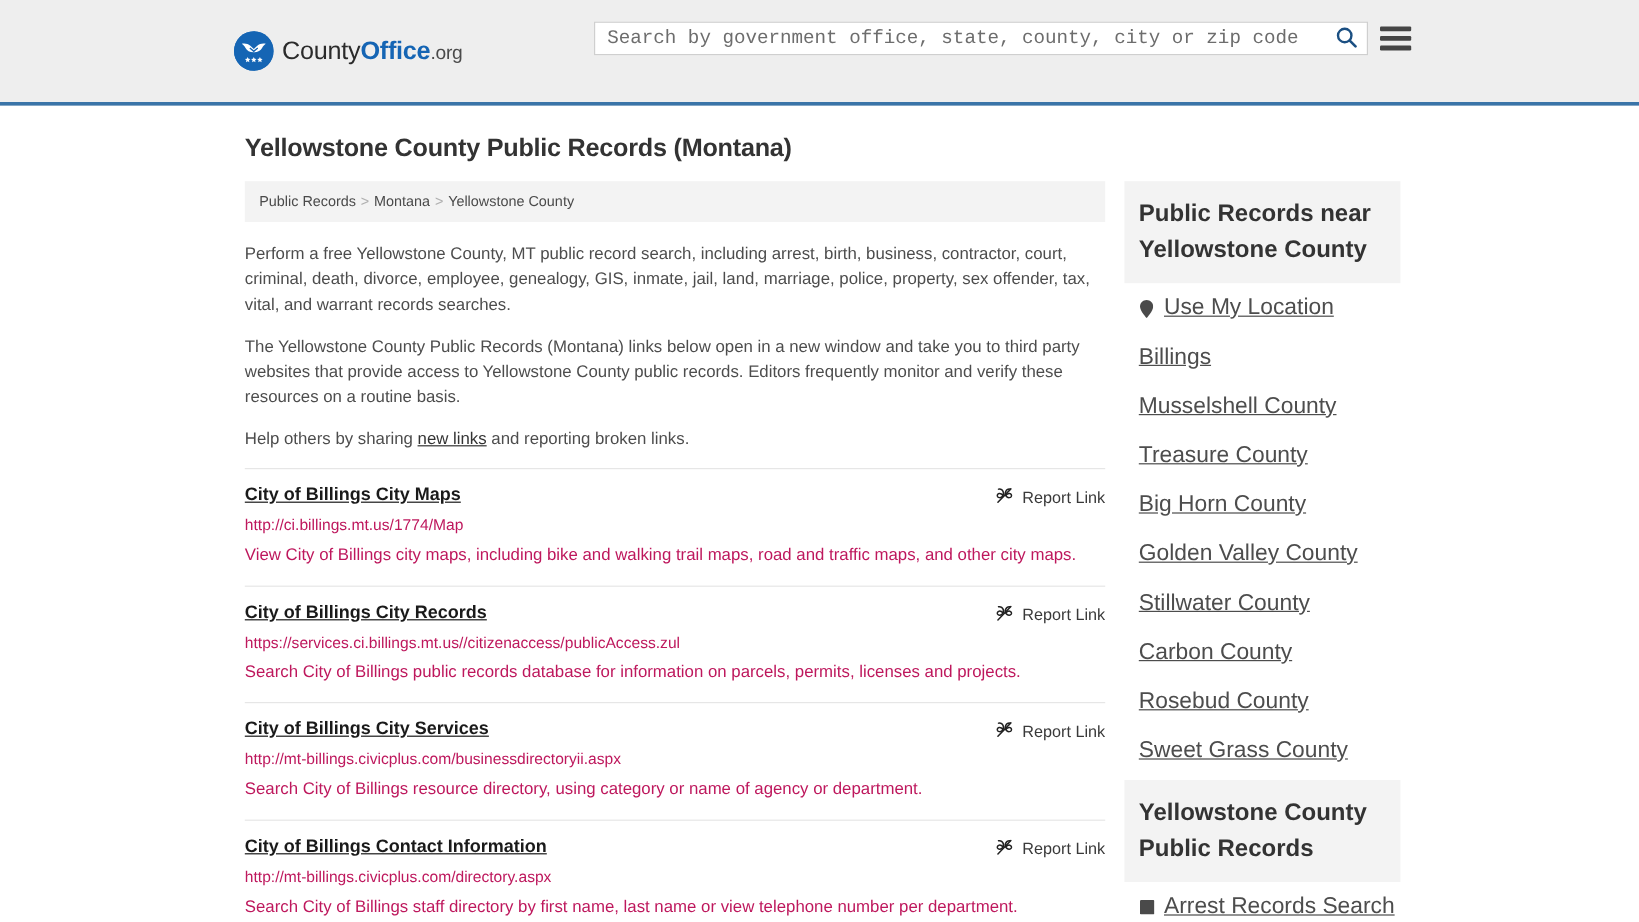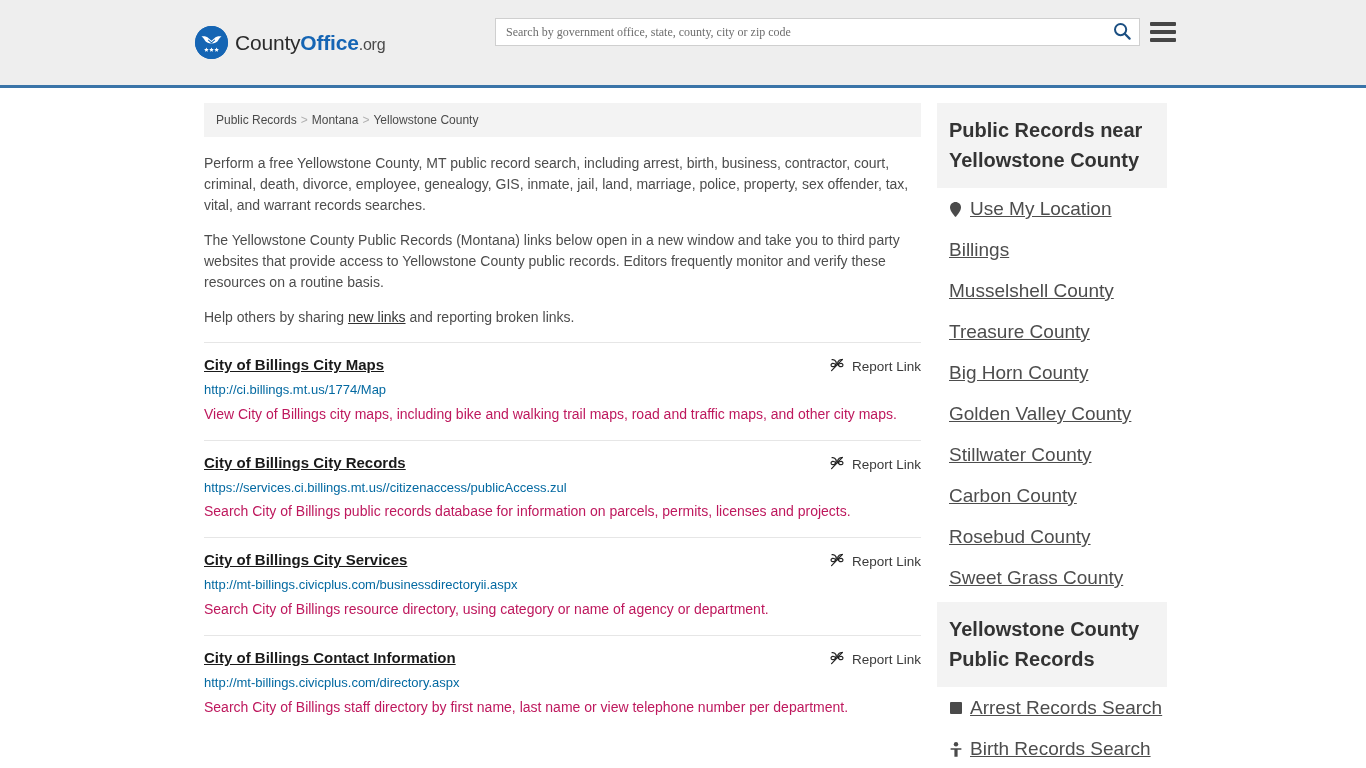--- a/index.html
+++ b/index.html
@@ -58,22 +58,22 @@
     align-items: center;
     background: #ffffff;
     border: 1px solid #cfcfcf;
   }
   .search-input {
     flex: 1;
     height: 100%;
     border: 0;
     outline: 0;
     padding: 0 10px;
-    font-family: Liberation Serif, serif;
-    font-size: 12px;
+    font-family: Liberation Mono, monospace;
+    font-size: 16px;
     color: #1d4ed8;
     background: transparent;
   }
   .search-input::placeholder { color: #6d6d6d; opacity: 1; }
   .search-btn {
     width: 34px; height: 100%;
     background: transparent;
     border: 0;
     display: flex; align-items: center; justify-content: center;
     cursor: pointer;
@@ -171,21 +171,21 @@
     align-items: center;
     gap: 7px;
     color: #3a3a3a;
     font-size: 13.5px;
     white-space: nowrap;
     cursor: pointer;
     margin-top: 1px;
   }
   .link-url {
     font-size: 13px;
-    color: #0369a1;
+    color: #be185d;
     margin-top: 6px;
     line-height: 1.3;
     word-break: break-all;
   }
   .link-desc {
     font-size: 14px;
     color: #be185d;
     margin-top: 5px;
     line-height: 1.55;
   }
@@ -257,20 +257,21 @@
 
   <div class="hamburger">
     <span></span>
     <span></span>
     <span></span>
   </div>
 </div>
 
 <div class="page">
 
+  <h1 class="page-title">Yellowstone County Public Records (Montana)</h1>
 
   <div class="layout">
 
     <div class="main-col">
 
       <div class="breadcrumb">
         <a>Public Records</a><span class="sep">&gt;</span><a>Montana</a><span class="sep">&gt;</span><a>Yellowstone County</a>
       </div>
 
       <div class="intro">

